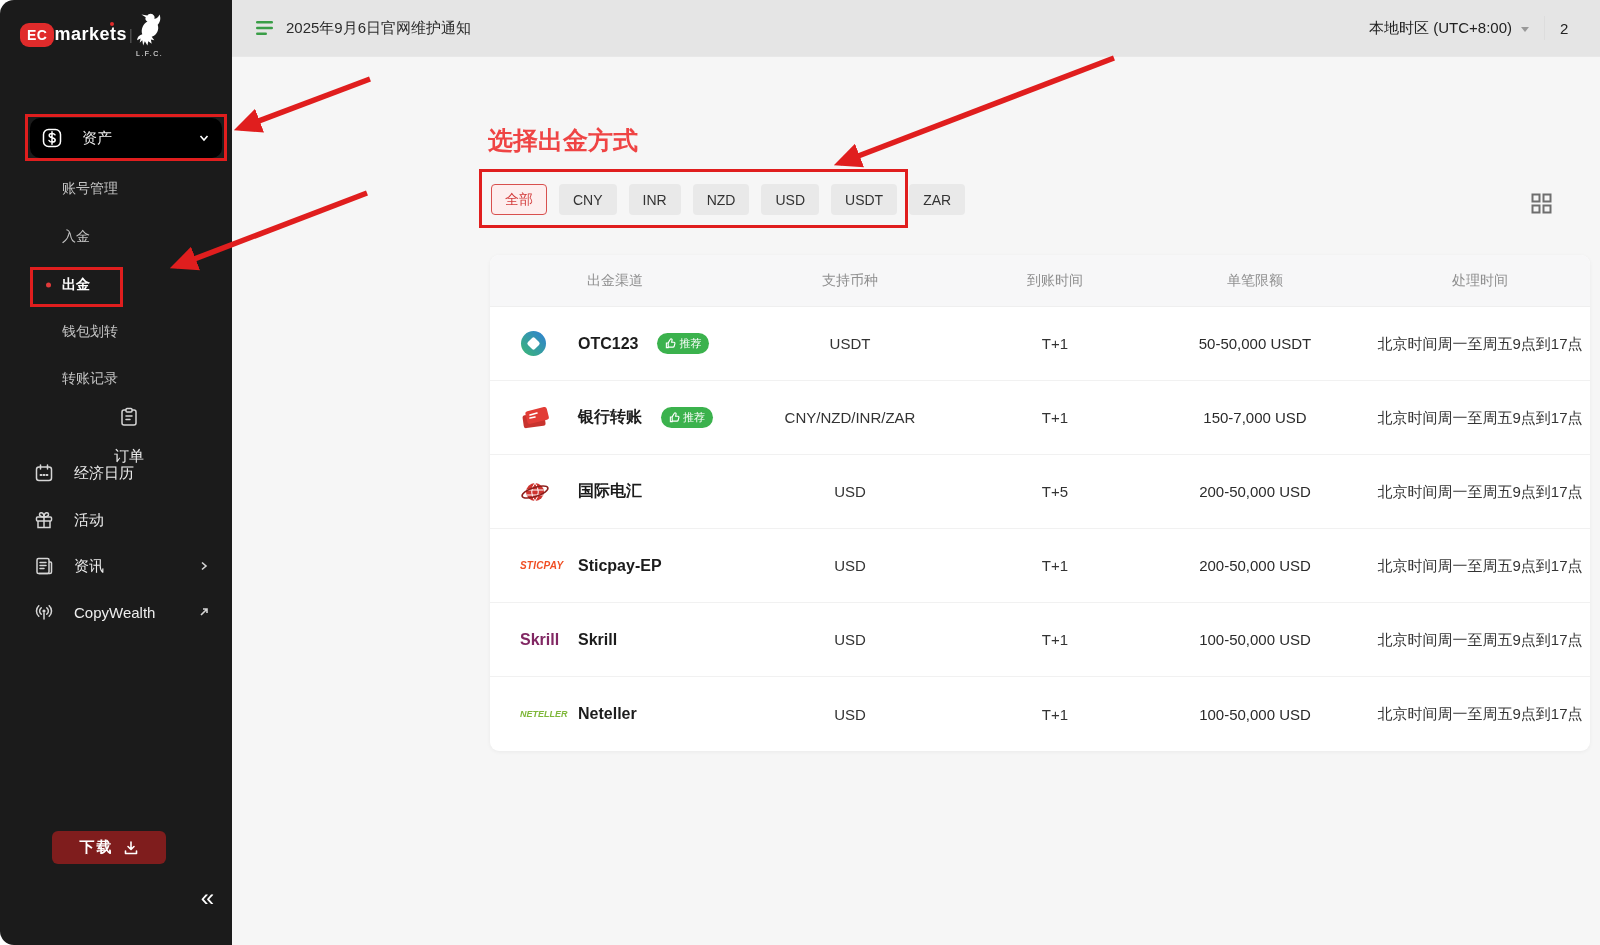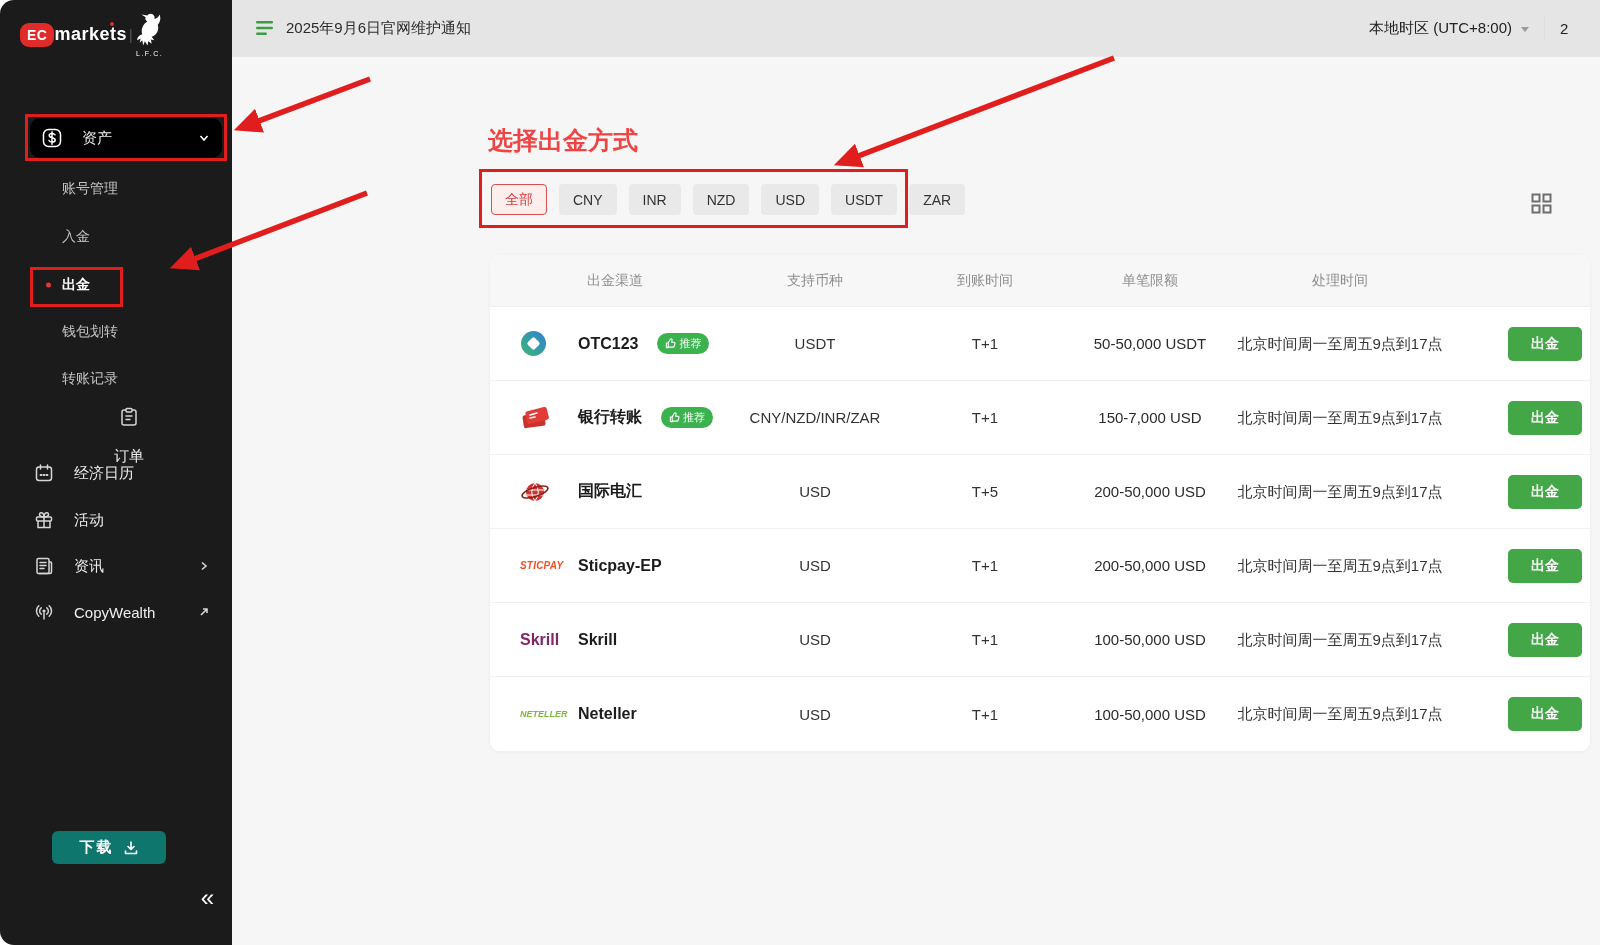--- a/index.html
+++ b/index.html
@@ -24,21 +24,21 @@
     align-items:center; gap:20px; color:#ededed; font-size:15px; cursor:pointer; }
   .nav-parent.active { background:#000; border-radius:10px; padding:0 12px; width:192px; }
   .nav-parent .grow { flex:1; }
   .sub-item { position:absolute; left:62px; font-size:14px; color:#c3c3c3; cursor:pointer; }
   .sub-item.active { color:#fff; font-weight:bold; }
   .red-dot { position:absolute; left:-16px; top:50%; transform:translateY(-50%);
     width:5px; height:5px; border-radius:50%; background:#e23a3a; }
   .icon20 { width:20px; height:20px; flex-shrink:0; }
   .chev { width:12px; height:12px; }
 
-  .dl-btn { position:absolute; left:52px; top:831px; width:114px; height:33px; background:#0f766e;
+  .dl-btn { position:absolute; left:52px; top:831px; width:114px; height:33px; background:#7f1d1d;
     border:none; border-radius:6px; color:#fff; font-size:15px; font-weight:bold;
     display:flex; align-items:center; justify-content:center; gap:9px; cursor:pointer;
     font-family:inherit; letter-spacing:2px; }
   .collapse { position:absolute; right:18px; top:884px; color:#fff; font-size:24px; cursor:pointer; }
 
   
   .topbar { position:absolute; left:232px; top:0; width:1368px; height:57px; background:#e5e5e5;
     border-bottom:1px solid #e8e8e8; display:flex; align-items:center; z-index:5; }
   .notice-wrap { display:flex; align-items:center; gap:10px; margin-left:24px; cursor:pointer; }
   .notice-text { font-size:15px; color:#2b2b2b; }
@@ -54,21 +54,21 @@
   .page-title { position:absolute; left:488px; top:124px; font-size:25px; font-weight:bold; color:#ef4444; z-index:2;}
   .filters { position:absolute; left:491px; top:184px; display:flex; gap:12px; z-index:2; }
   .pill { height:31px; display:flex; align-items:center; padding:0 13px; border-radius:4px;
     background:#e9e9e9; color:#333; font-size:14px; cursor:pointer; border:1px solid transparent; }
   .pill.active { background:#fdeeee; border-color:#d8504e; color:#d33c3c; }
   .grid-icon { position:absolute; left:1531px; top:193px; cursor:pointer; }
 
   
   .card { position:absolute; left:490px; top:255px; width:1100px; border-radius:9px; background:#fff;
     box-shadow:0 1px 4px rgba(0,0,0,.05); overflow:hidden; }
-  .t-grid { display:grid; grid-template-columns:250px 150px 190px 140px 240px 130px; align-items:center; }
+  .t-grid { display:grid; grid-template-columns:250px 150px 190px 140px 240px 130px; align-items:center;gap:35px; }
   .t-head { height:52px; background:#f7f7f8; border-bottom:1px solid #efefef; }
   .t-head span { text-align:center; font-size:14px; color:#8f8f8f; }
   .t-row { height:74px; border-bottom:1px solid #f1f1f1; }
   .t-row:last-child { border-bottom:none; }
   .cell-c { text-align:center; font-size:15px; color:#333; }
   .chan-cell { display:flex; align-items:center; padding-left:30px; gap:10px; }
   .logo-box { width:48px; flex-shrink:0; display:flex; align-items:center; }
   .chan-name { font-size:16px; font-weight:bold; color:#1c1c1c; white-space:nowrap; }
   .limit-cell { font-size:15px; color:#2b2b2b; text-align:center; }
   .proc-cell { font-size:15px; color:#333; text-align:center; line-height:1.55; padding:0 16px; }

